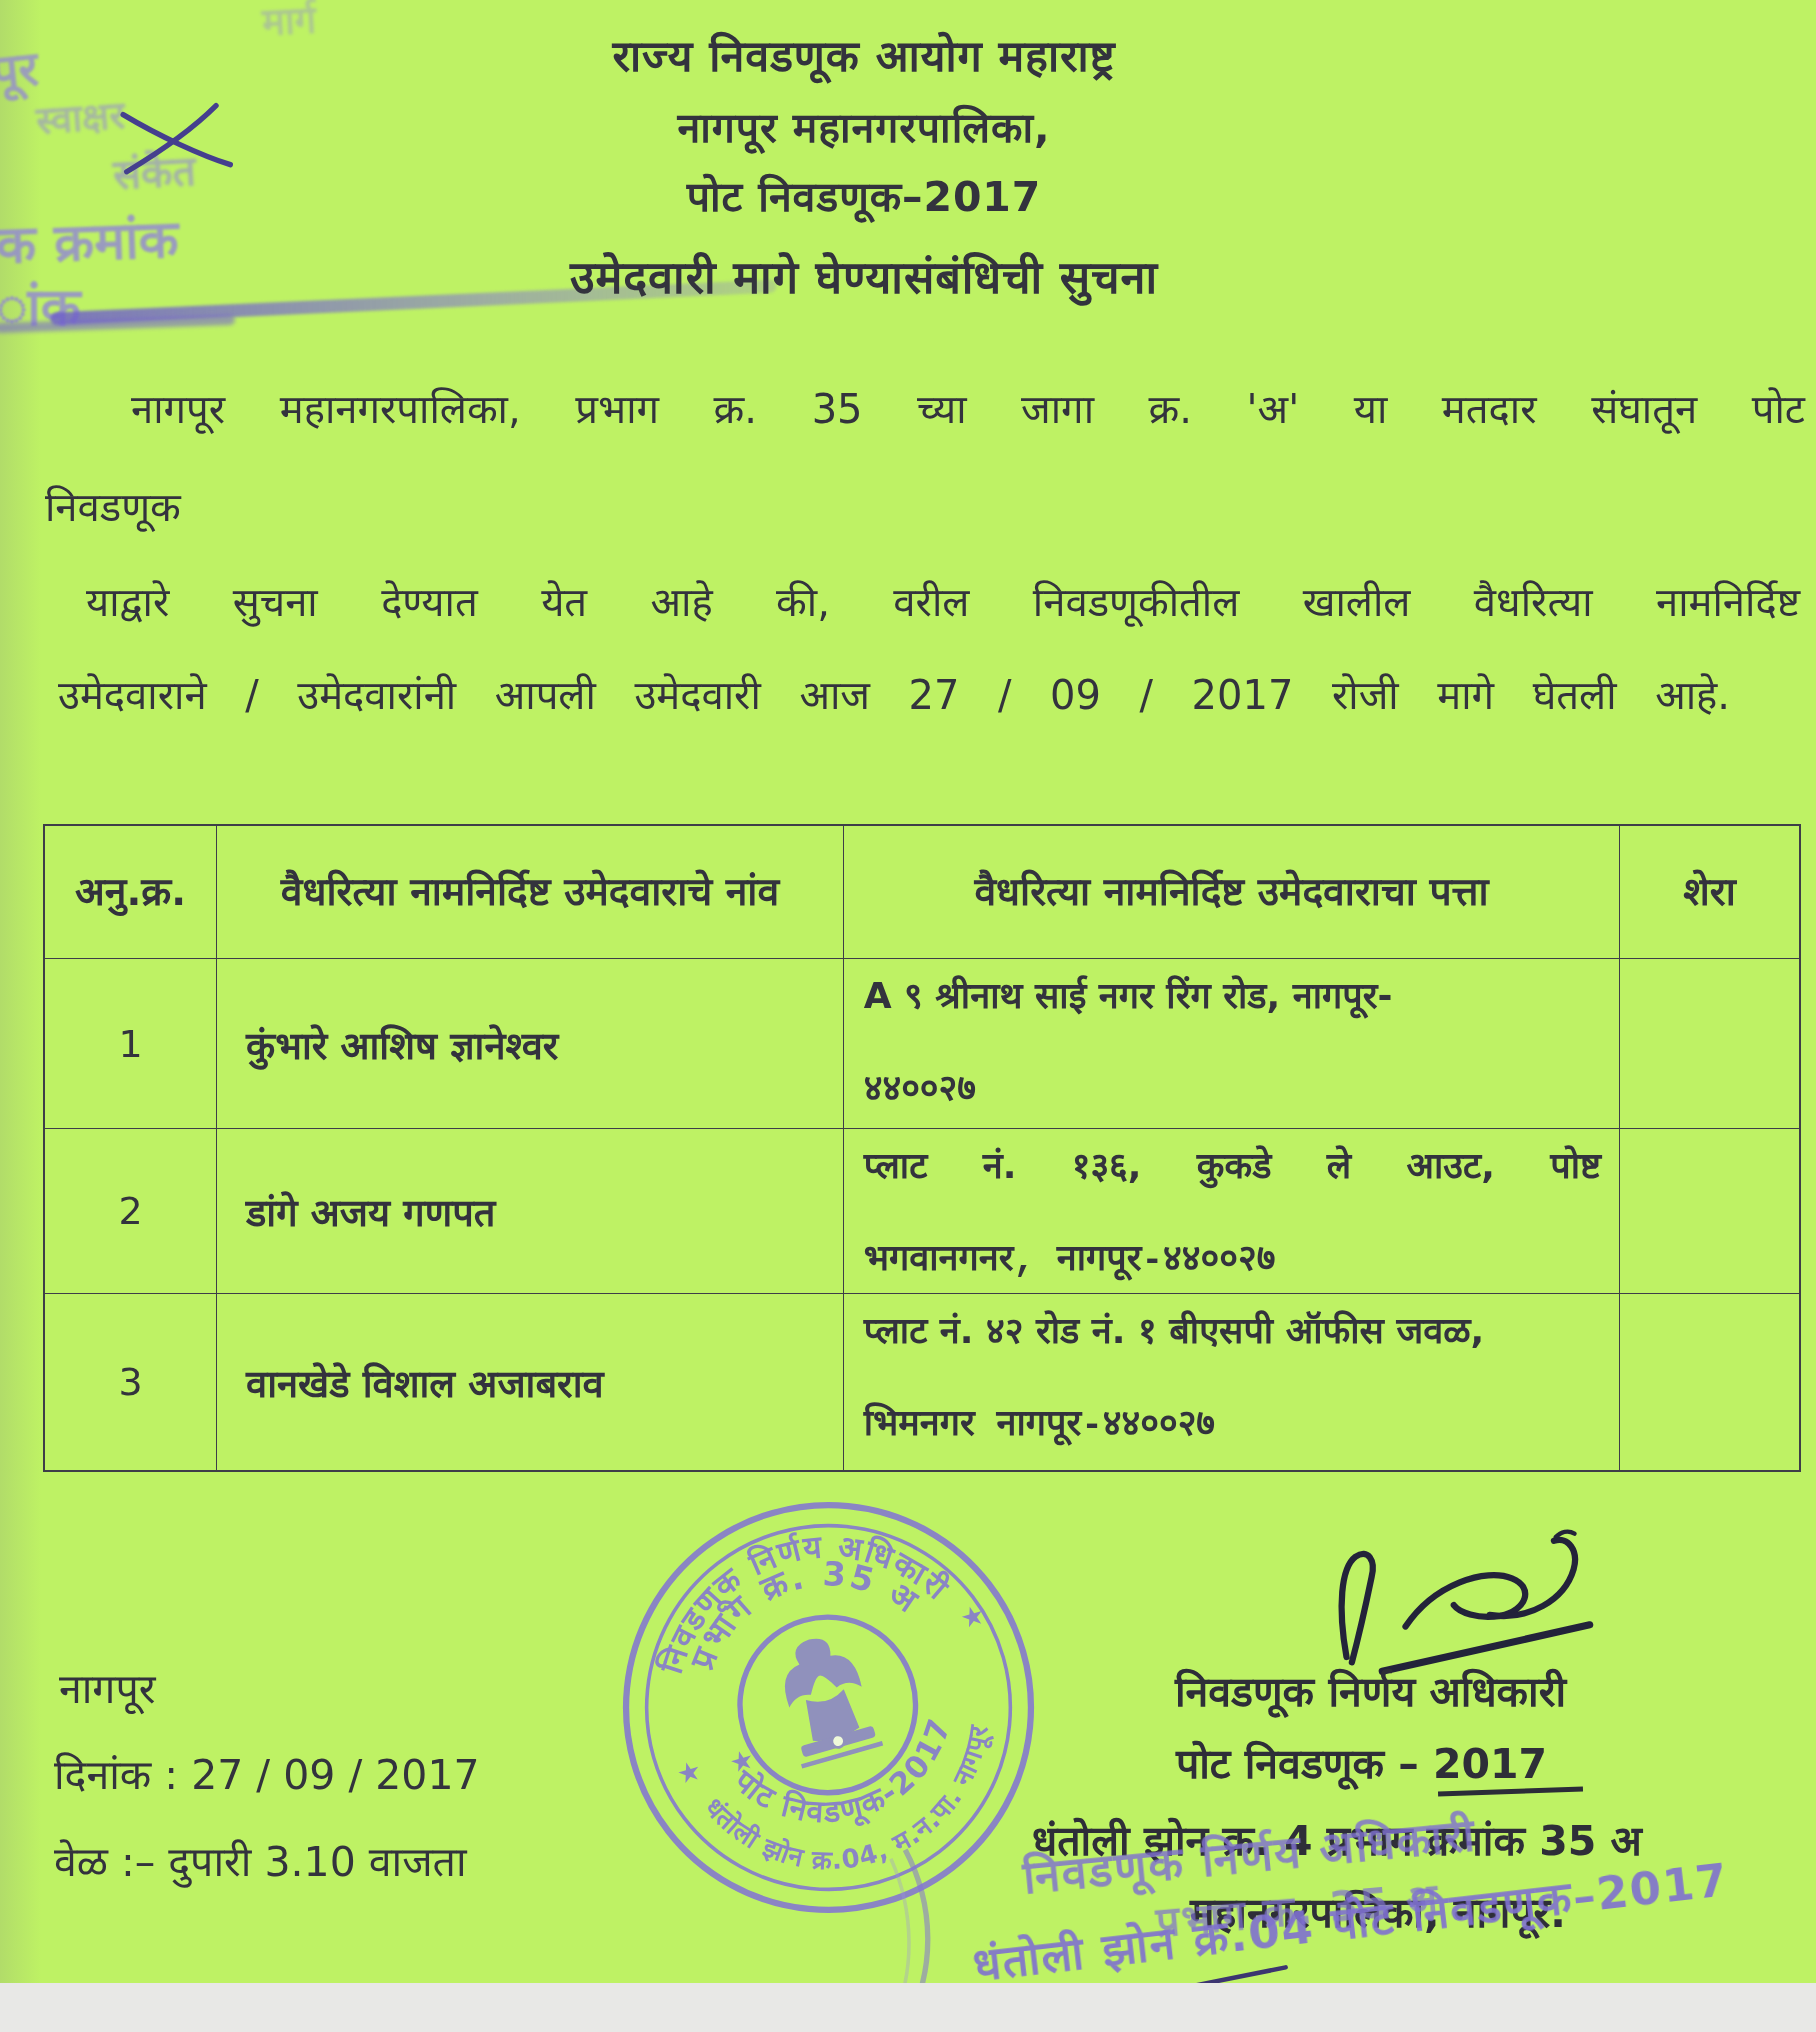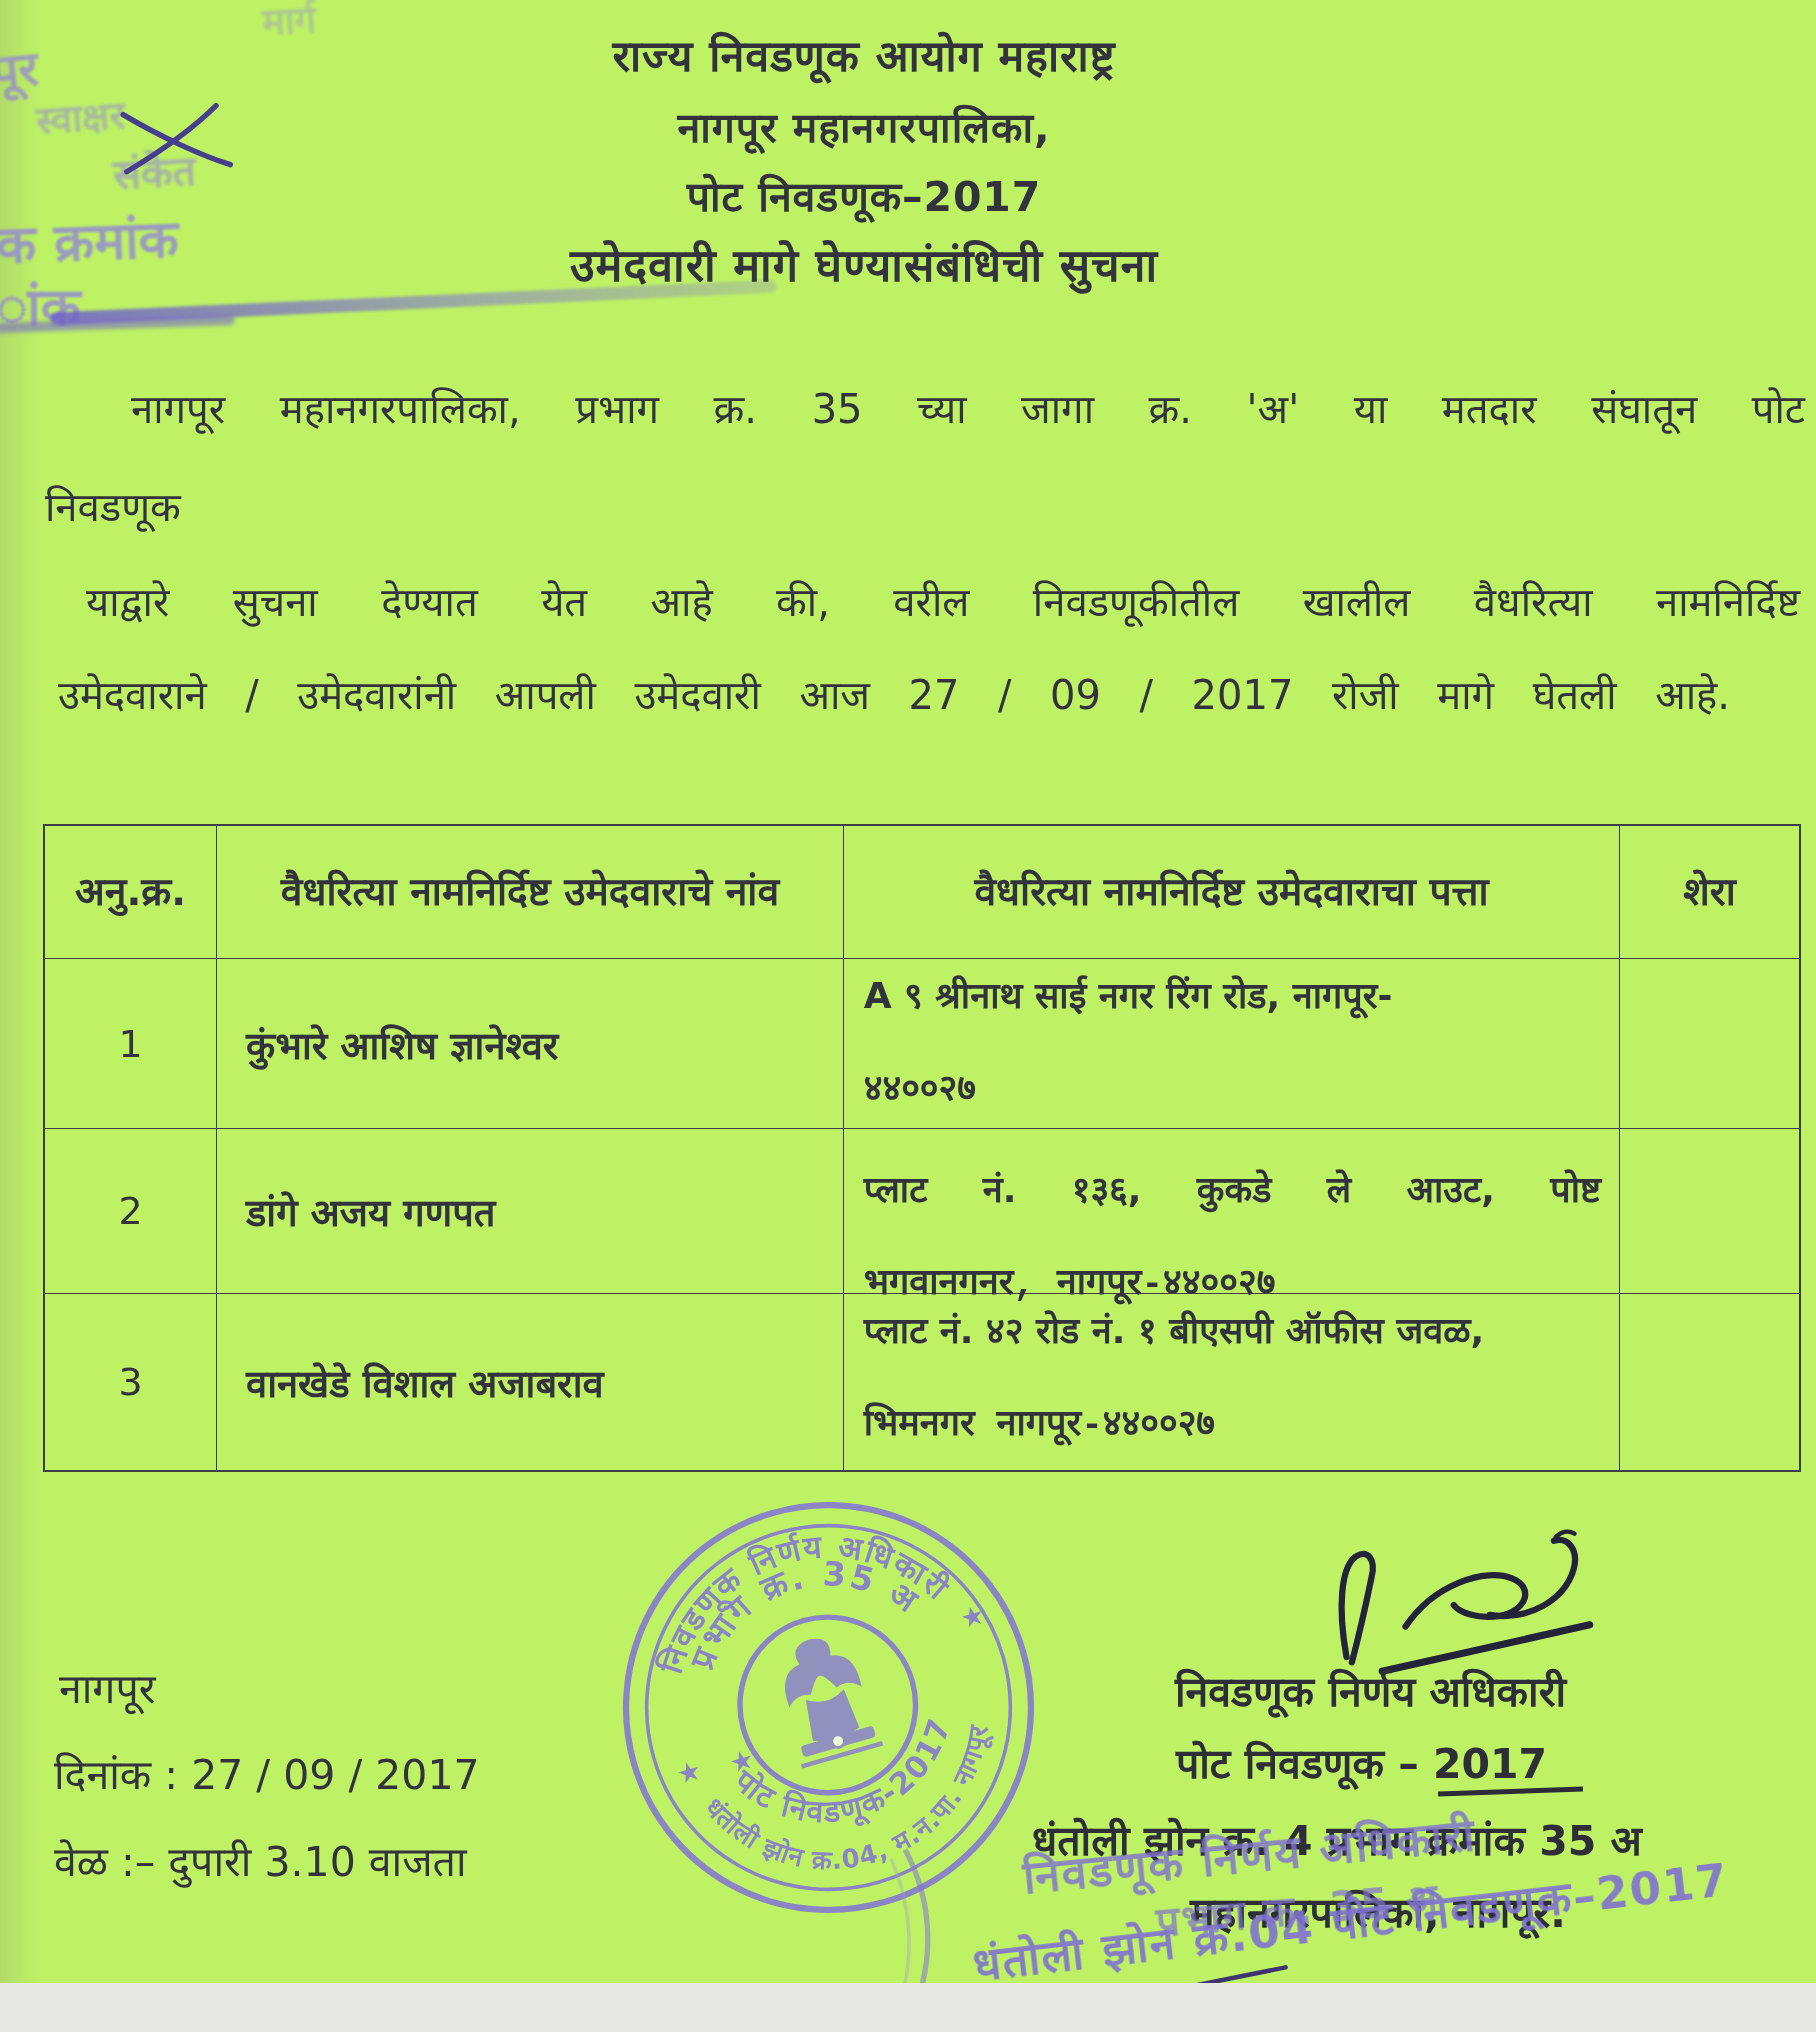--- a/index.html
+++ b/index.html
@@ -13,21 +13,21 @@
     content:""; position:absolute; left:0; top:0; bottom:0; width:41px;
     background:linear-gradient(90deg, rgba(120,120,130,.18), rgba(120,120,130,0));
     pointer-events:none;
   }
   .abs{position:absolute;}
   
   .hdr{position:absolute; top:25px; left:0; width:1728px; text-align:center;}
   .hdr div{font-weight:600; letter-spacing:0.9px;}
   .h1{font-size:43px; margin-bottom:14.3px;}
   .h2{font-size:41px; margin-bottom:12.5px;}
-  .h3{font-size:41px; margin-bottom:10px;}
+  .h3{font-size:41px; margin-bottom:22px;}
   .h4{font-size:39px; margin-bottom:9px;}
   .h5{font-size:45px; font-weight:700;}
   
   .line{position:absolute; font-size:40px; font-weight:500; white-space:nowrap;}
   .jline{position:absolute; font-size:40px; font-weight:500;
          text-align:justify; text-align-last:justify; white-space:normal;}
   .p1l1{top:380px; left:131px; right:43px;}
   .p1l2{top:478px; left:45px;}
   .p2l1{top:573px; left:86px; right:48px;}
   .p2l2{top:666px; left:58px; right:118px;}
@@ -40,21 +40,21 @@
   }
   .cell{border-right:1.8px solid #3e3e48; border-bottom:1.8px solid #3e3e48; box-sizing:border-box;}
   .cell.last-col{border-right:none;}
   .cell.last-row{border-bottom:none;}
   .th{display:flex; align-items:center; justify-content:center; text-align:right;
       font-size:39px; font-weight:600; line-height:1.35; padding:5.4px 9px;}
   .td-sr{display:flex; align-items:center; justify-content:center; font-size:38px; font-weight:500;}
   .td-name{display:flex; align-items:center; font-size:38px; font-weight:700; padding-left:29px;}
   .td-addr{font-size:36px; font-weight:700; padding:14.3px 18px 0 19.7px; line-height:1.25;}
   .addr2{margin-top:50px;font-family:Liberation Mono, monospace;}
-  .addr-j{text-align:justify; text-align-last:justify;margin-top:24px;}
+  .addr-j{text-align:justify; text-align-last:justify;}
   
   .fl{position:absolute; left:54px; font-size:41px; font-weight:500; white-space:nowrap;}
   .fl-city{top:1659px; left:59px;}
   .fl-date{top:1745px;}
   .fl-time{top:1832px;}
   .fl-cut{top:2004px; left:84px; font-weight:600; font-size:43px;}
   
   .ob{position:absolute; font-size:41px; font-weight:600; white-space:nowrap; color:#2e2e38;}
   .ob1{top:1662px; left:1102px; width:537px; text-align:center;}
   .ob2{top:1734px; left:1093px; width:537px; text-align:center;}

